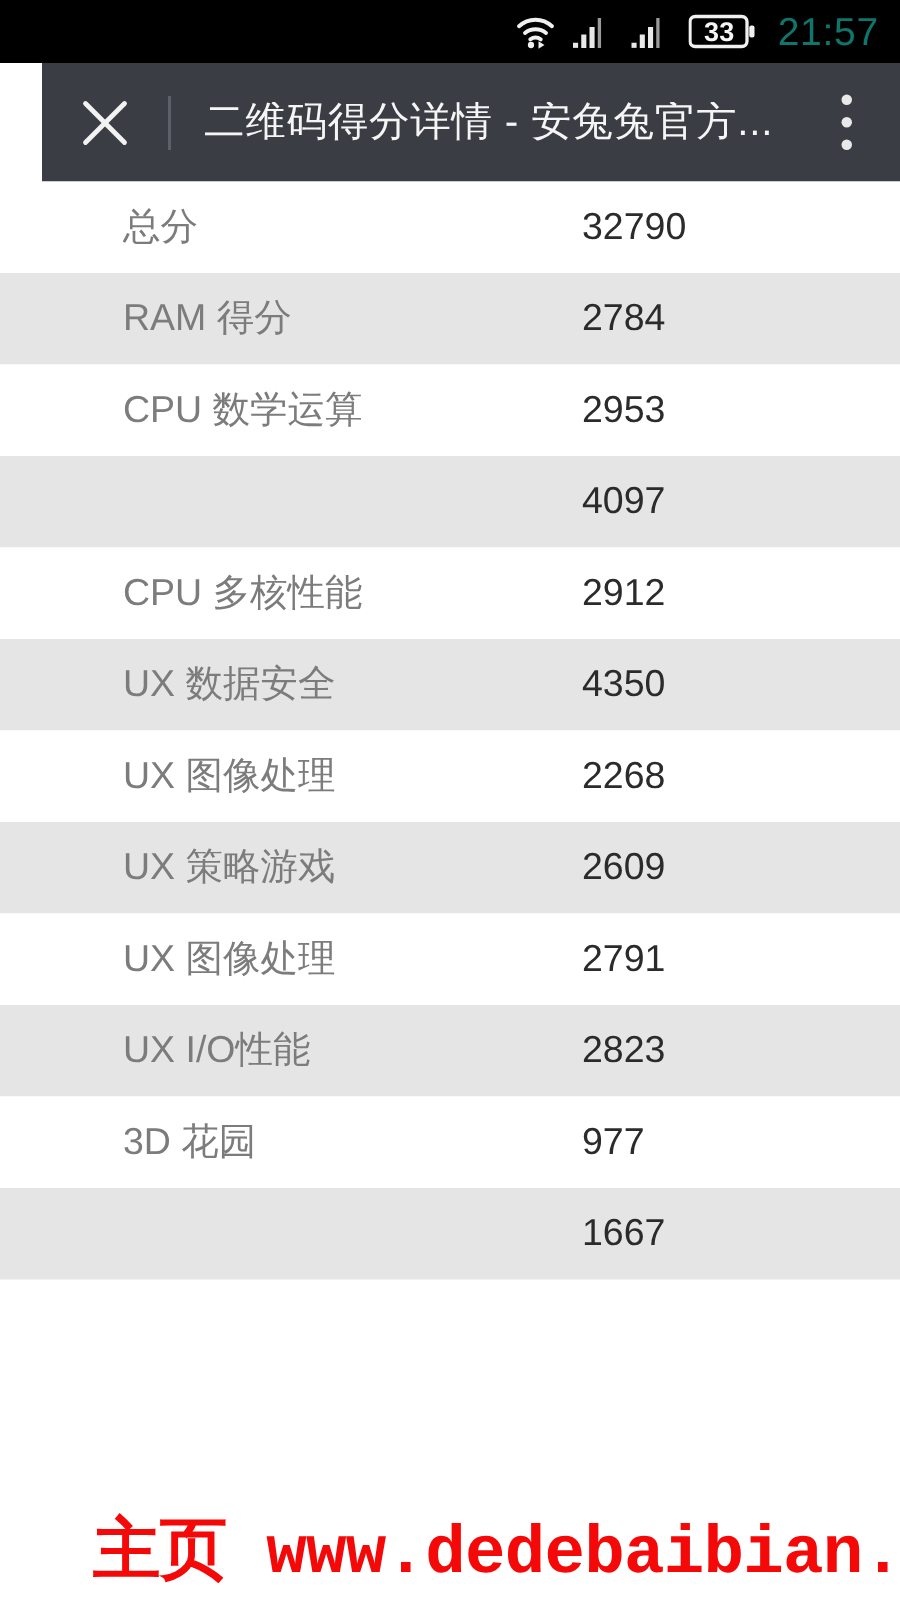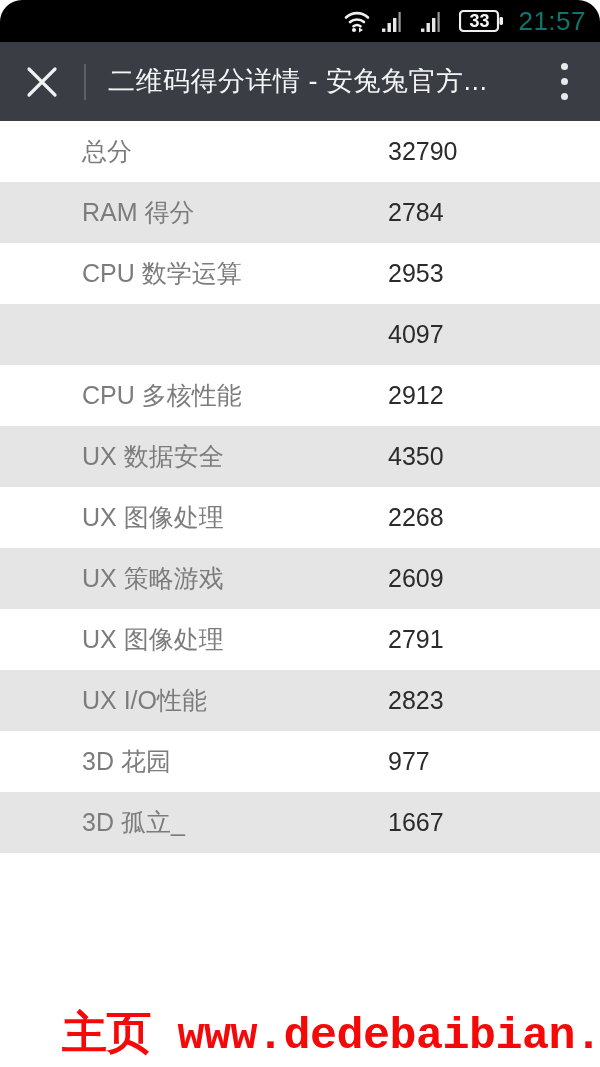--- a/index.html
+++ b/index.html
@@ -2,37 +2,38 @@
 <html><head>
 <meta charset="utf-8">
 <style>
   * { margin:0; padding:0; box-sizing:border-box; }
   html, body {
     width:600px; height:1067px;
     background:#ffffff;
     font-family:"Liberation Sans","DejaVu Sans",sans-serif;
     overflow:hidden;
   }
-  #screen { position:relative; width:600px; height:1067px; overflow:hidden;border-radius:22px; }
+  #screen { position:relative; width:600px; height:1067px; overflow:hidden; }
 
   
   .statusbar{
     height:42px; background:#000; display:flex; align-items:center;
     justify-content:flex-end; padding-right:14px; gap:9px;
   }
   .sb-icon{ display:flex; align-items:center; }
   .sb-clock{
     color:#0f766e; font-size:26px; letter-spacing:.5px; line-height:1;
     margin-left:4px; font-weight:400;
   }
 
   
   .toolbar{
     height:79px; background:#3a3d44; display:flex; align-items:center;
     position:relative;
+    margin-left:28px;
   }
   .close-btn{
     width:84px; height:79px; display:flex; align-items:center; justify-content:center;
   }
   .tb-divider{ width:2px; height:36px; background:#5d6069; }
   .tb-title{
     color:#f5f5f5; font-size:27px; margin-left:22px; line-height:1;
     white-space:nowrap; overflow:hidden; letter-spacing:.5px;
   }
   .menu-btn{
@@ -175,21 +176,20 @@
       </div>
       <div class="row alt">
         <span class="row-label">UX I/O性能</span>
         <span class="row-value">2823</span>
       </div>
       <div class="row">
         <span class="row-label">3D 花园</span>
         <span class="row-value">977</span>
       </div>
       <div class="row alt">
-        <span class="row-label">3D 孤立_</span>
         <span class="row-value">1667</span>
       </div>
     </div>
 
 
   <div class="wm-red">主页 www.dedebaibian.com</div>
 
 </div>
 
 </body></html>

